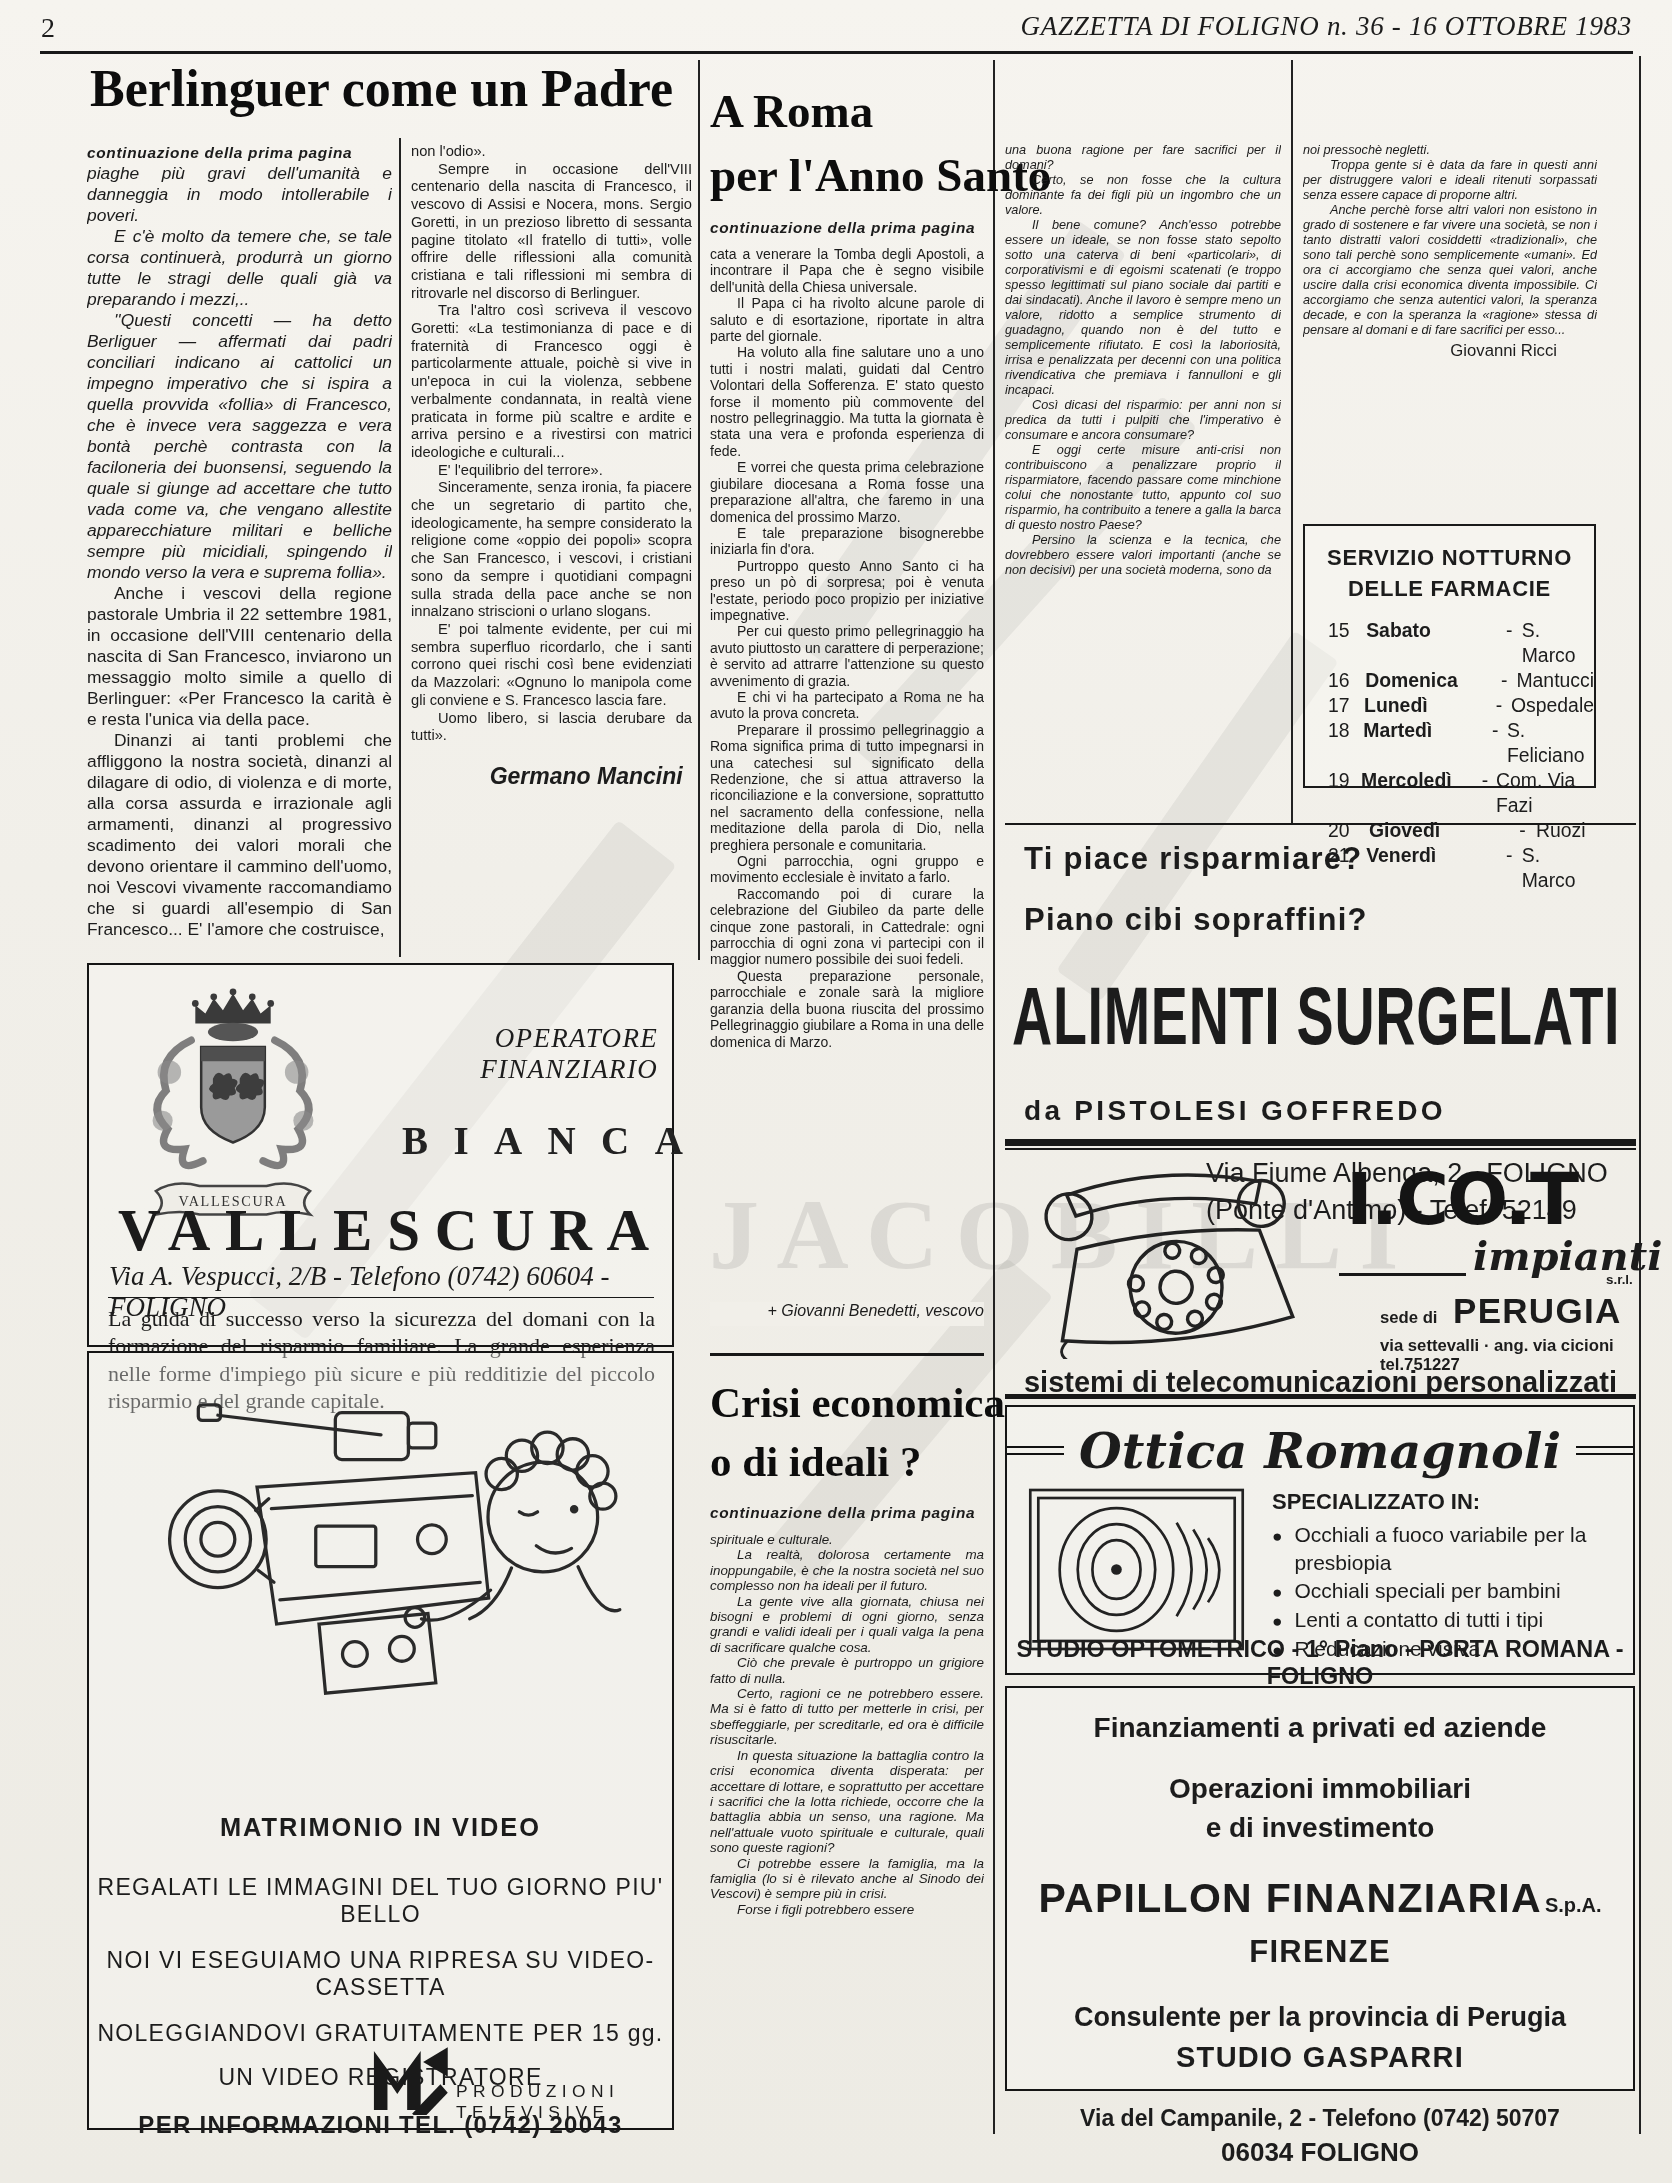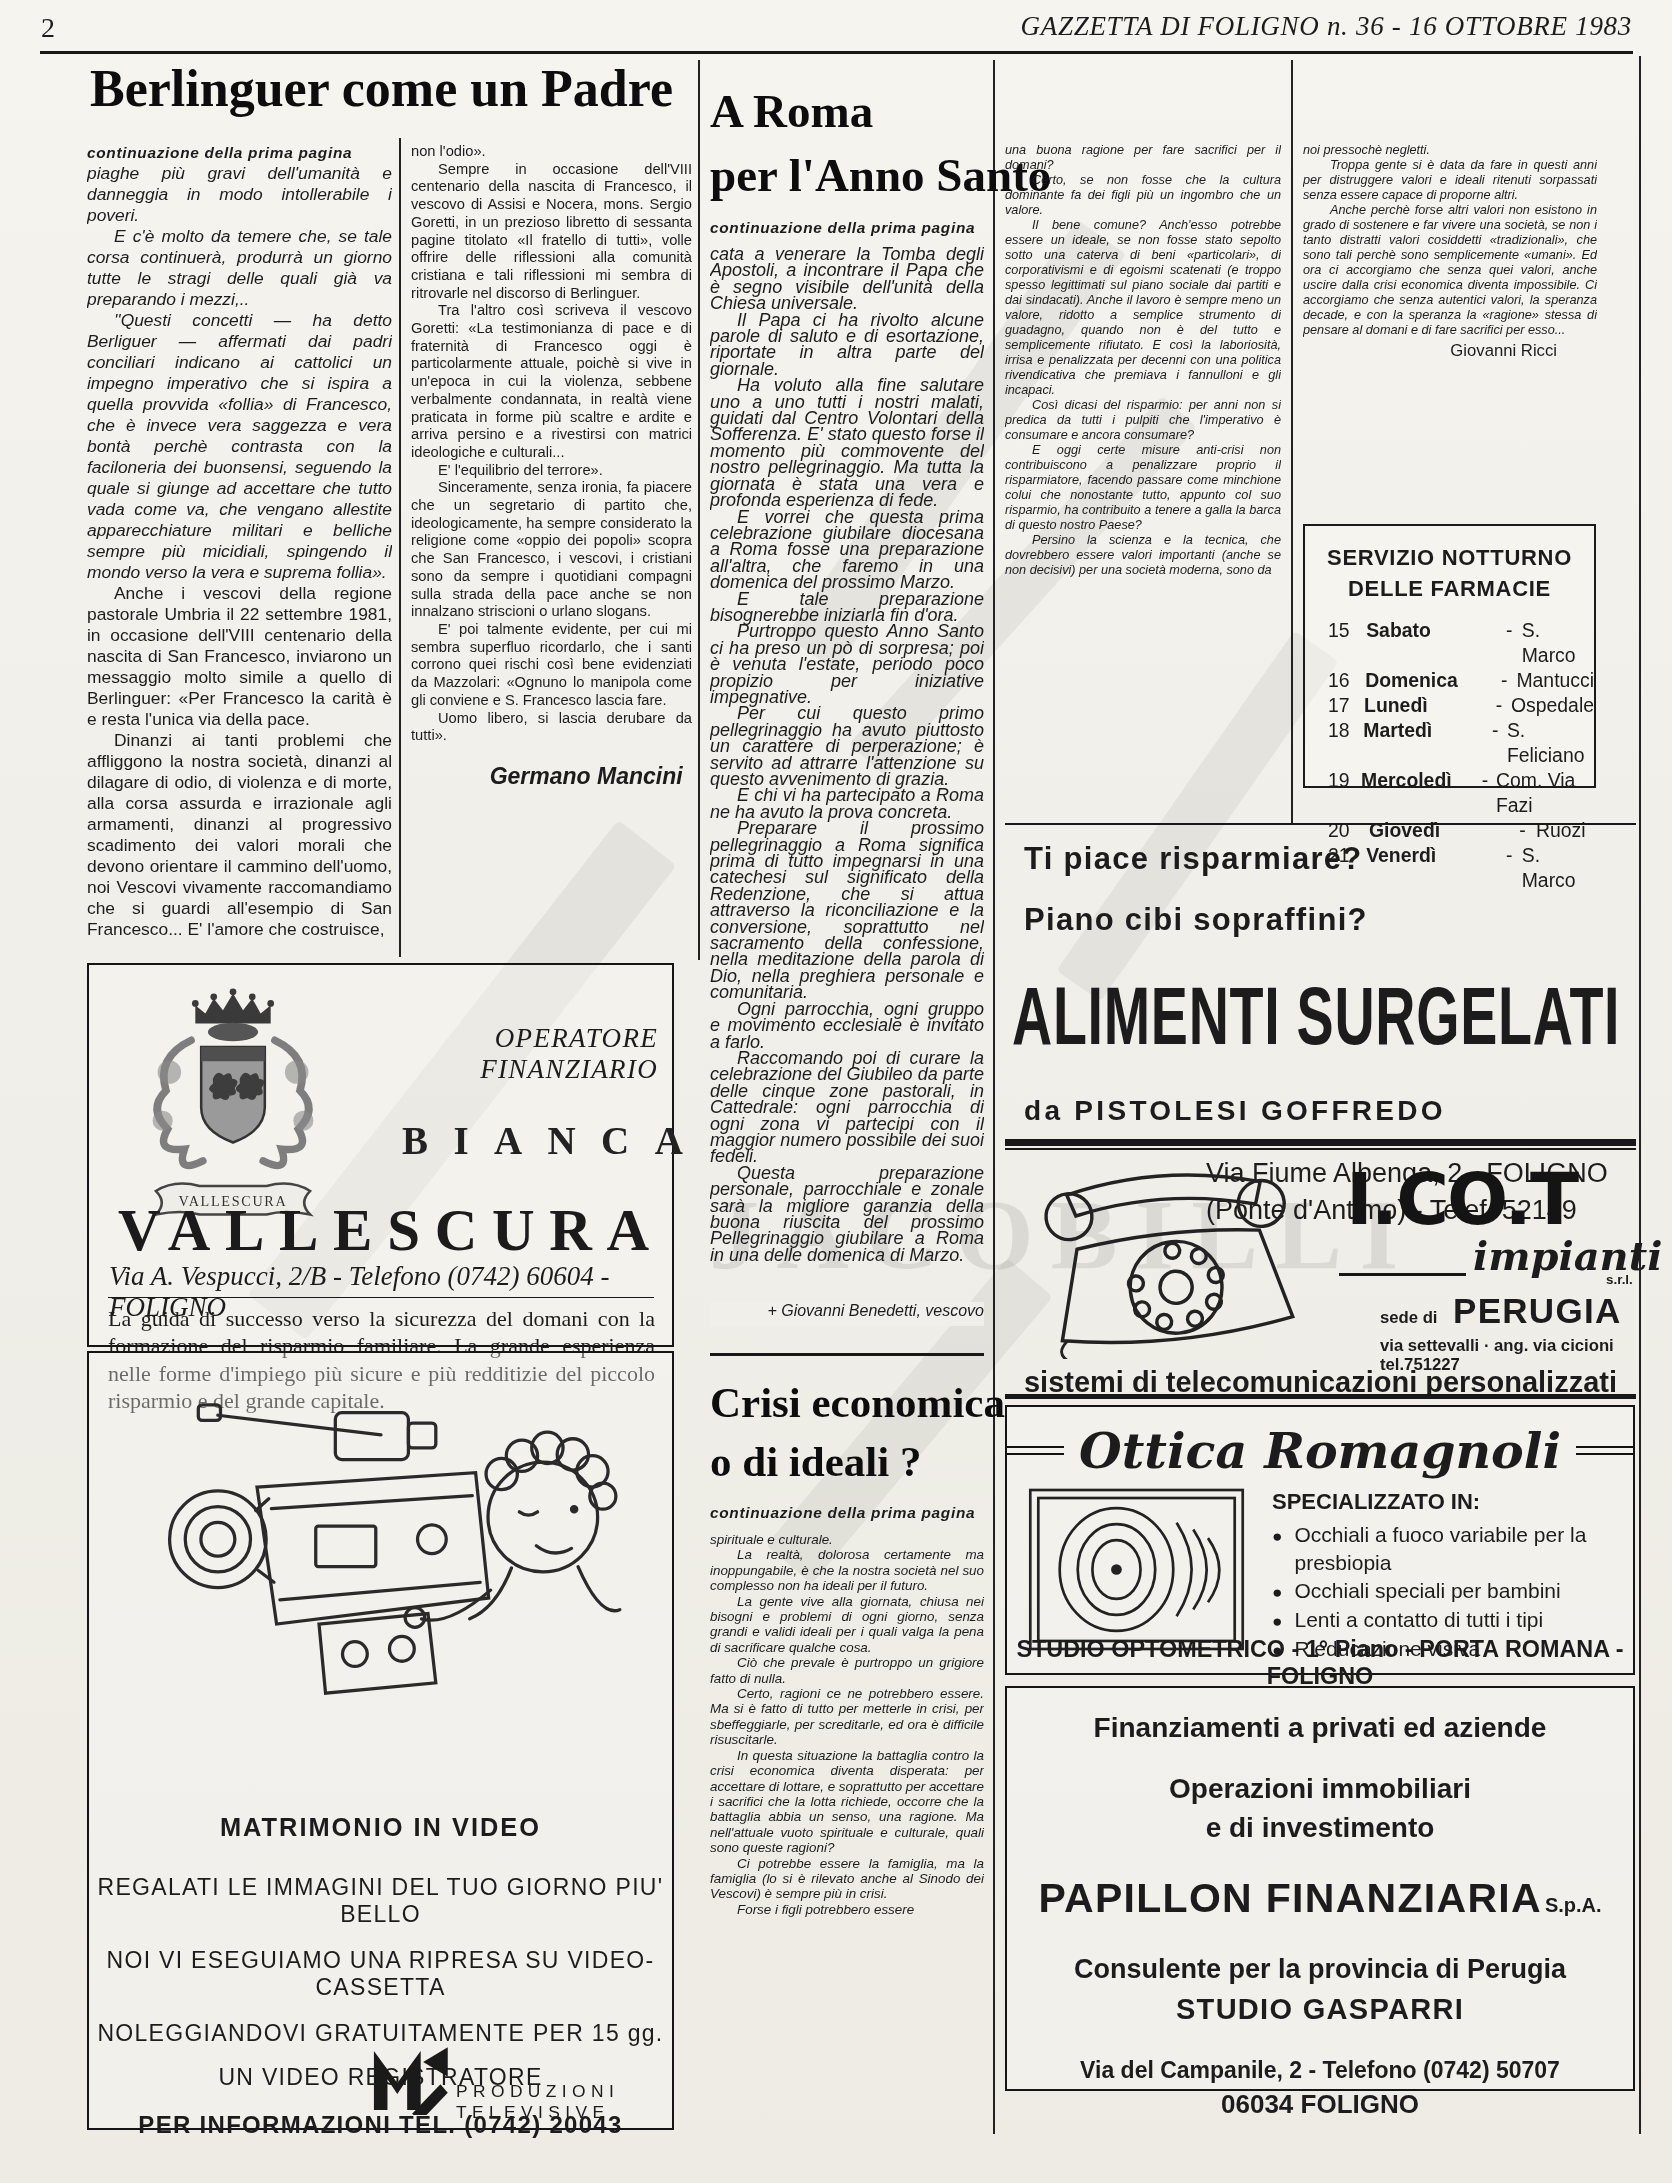--- a/index.html
+++ b/index.html
@@ -18,21 +18,21 @@
   .jtext{text-align:justify;}
   .jtext p{margin:0;text-indent:27px;}
   .jtext p.ni{text-indent:0;}
   .clip{overflow:hidden;}
   .ital{font-style:italic;}
   .sig{text-align:right;font-style:italic;font-weight:bold;padding-right:9.4px;}
   .sig-plain{text-align:right;padding-right:40px;}
   
   .c1{font-size:17.4px;line-height:21px;}
   .c2{font-size:14.7px;line-height:17.7px;}
-  .c3{font-size:18px;line-height:16.4px;font-style:italic;}
+  .c3{font-size:14px;line-height:16.4px;}
   .c45{font-size:12.7px;line-height:15px;}
   .cri{font-size:13.4px;line-height:15.4px;}
   
   .ph-box{border:2.7px solid #1a1a1a;background:rgba(250,249,245,.4);}
   .ph-title{text-align:center;font-weight:bold;font-size:22px;letter-spacing:0.7px;}
   .ph-row{display:flex;align-items:baseline;font-size:19.4px;line-height:25px;padding-left:23px;}
   .ph-num{width:41px;}
   .ph-day{font-weight:bold;width:140px;}
   .ph-dash{width:27px;text-align:center;}
   
@@ -324,20 +324,21 @@
   </div>
 
   <div class="abs ad-box" style="left:1005px;top:1686px;width:626px;height:401px;">
     <div class="pp-l ctr" style="font-size:28px;margin-top:24px;">Finanziamenti a privati ed aziende</div>
     <div class="pp-l ctr" style="font-size:28px;margin-top:29px;">Operazioni immobiliari</div>
     <div class="pp-l ctr" style="font-size:28px;margin-top:6.7px;">e di investimento</div>
     <div class="ctr" style="margin-top:31px;">
       <span class="pp-l" style="font-size:41px;letter-spacing:1.3px;">PAPILLON FINANZIARIA</span>
       <span class="pp-l" style="font-size:20px;">S.p.A.</span>
     </div>
+    <div class="pp-l ctr" style="font-size:31px;margin-top:12px;letter-spacing:1.3px;">FIRENZE</div>
     <div class="pp-l ctr" style="font-size:27px;margin-top:32px;">Consulente per la provincia di Perugia</div>
     <div class="pp-l ctr" style="font-size:29px;margin-top:8px;letter-spacing:1.3px;">STUDIO GASPARRI</div>
     <div class="pp-l ctr" style="font-size:23px;margin-top:31px;">Via del Campanile, 2 - Telefono (0742) 50707</div>
     <div class="pp-l ctr" style="font-size:26px;margin-top:5.4px;">06034 FOLIGNO</div>
   </div>
 
   <div class="abs ad-box" style="left:87px;top:963px;width:583px;height:380px;">
     <svg class="abs" style="left:17.4px;top:14.7px;" width="254" height="268" viewBox="0 0 300 320">
       <path d="M105 52 L105 30 L117 40 L127 22 L138 36 L150 16 L162 36 L173 22 L183 40 L195 30 L195 52 Z" fill="#3a3a3a"></path>
       <circle cx="105" cy="28" r="4" fill="#3a3a3a"></circle>

